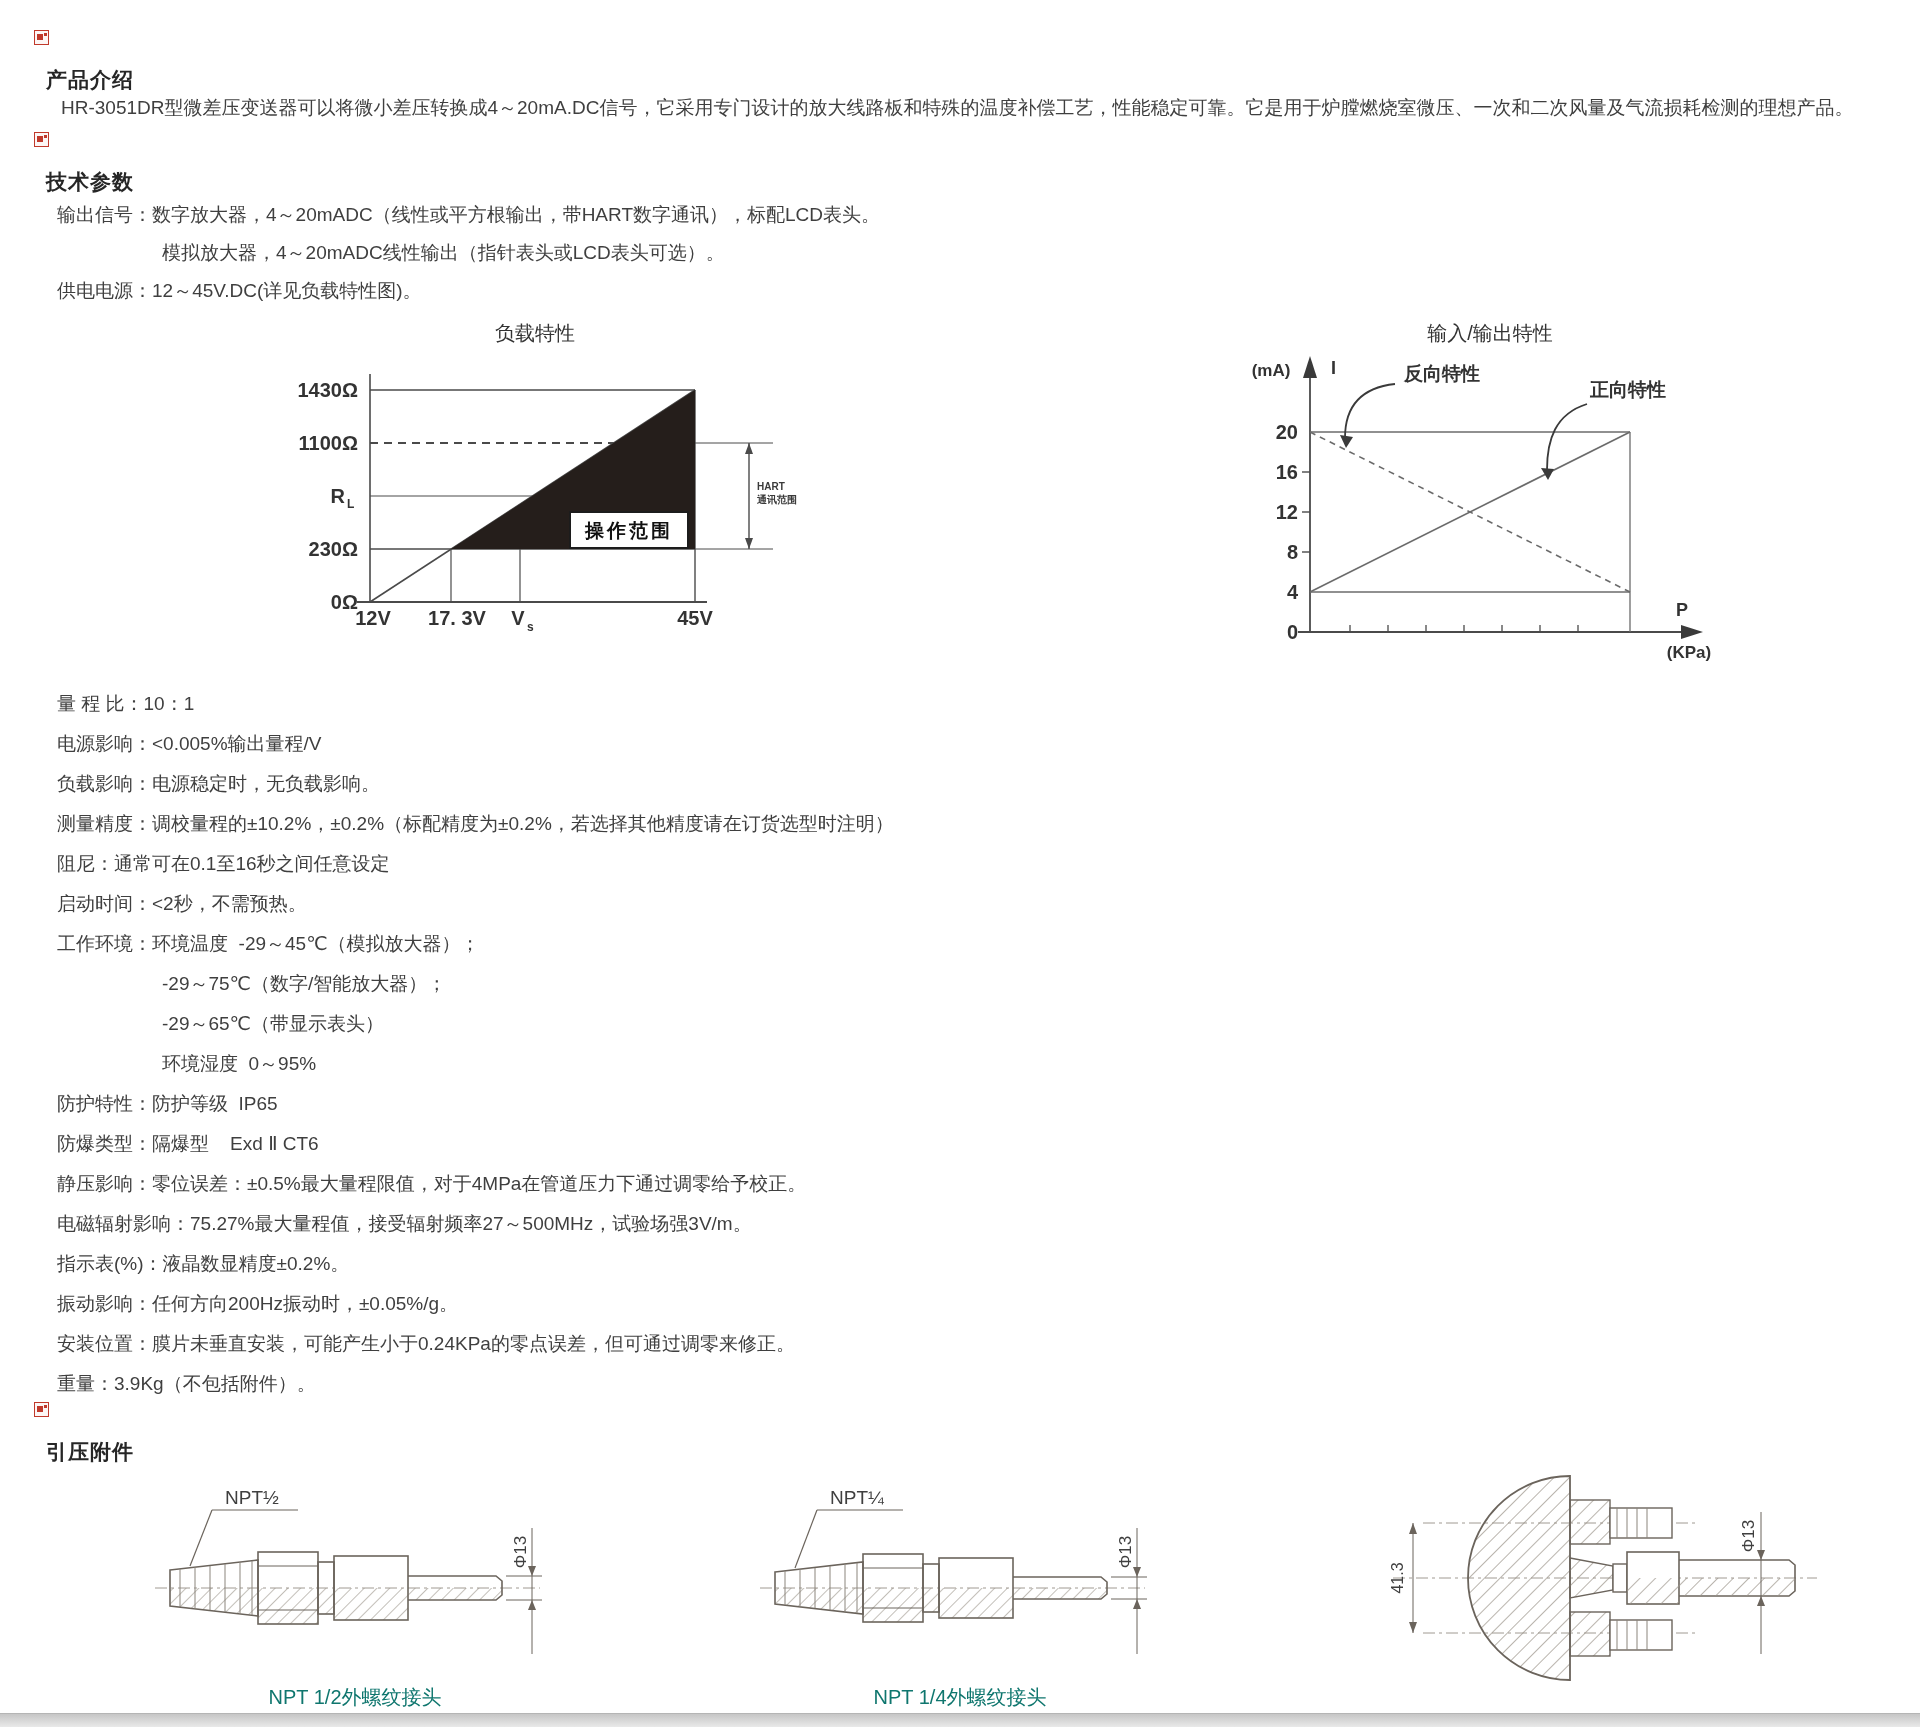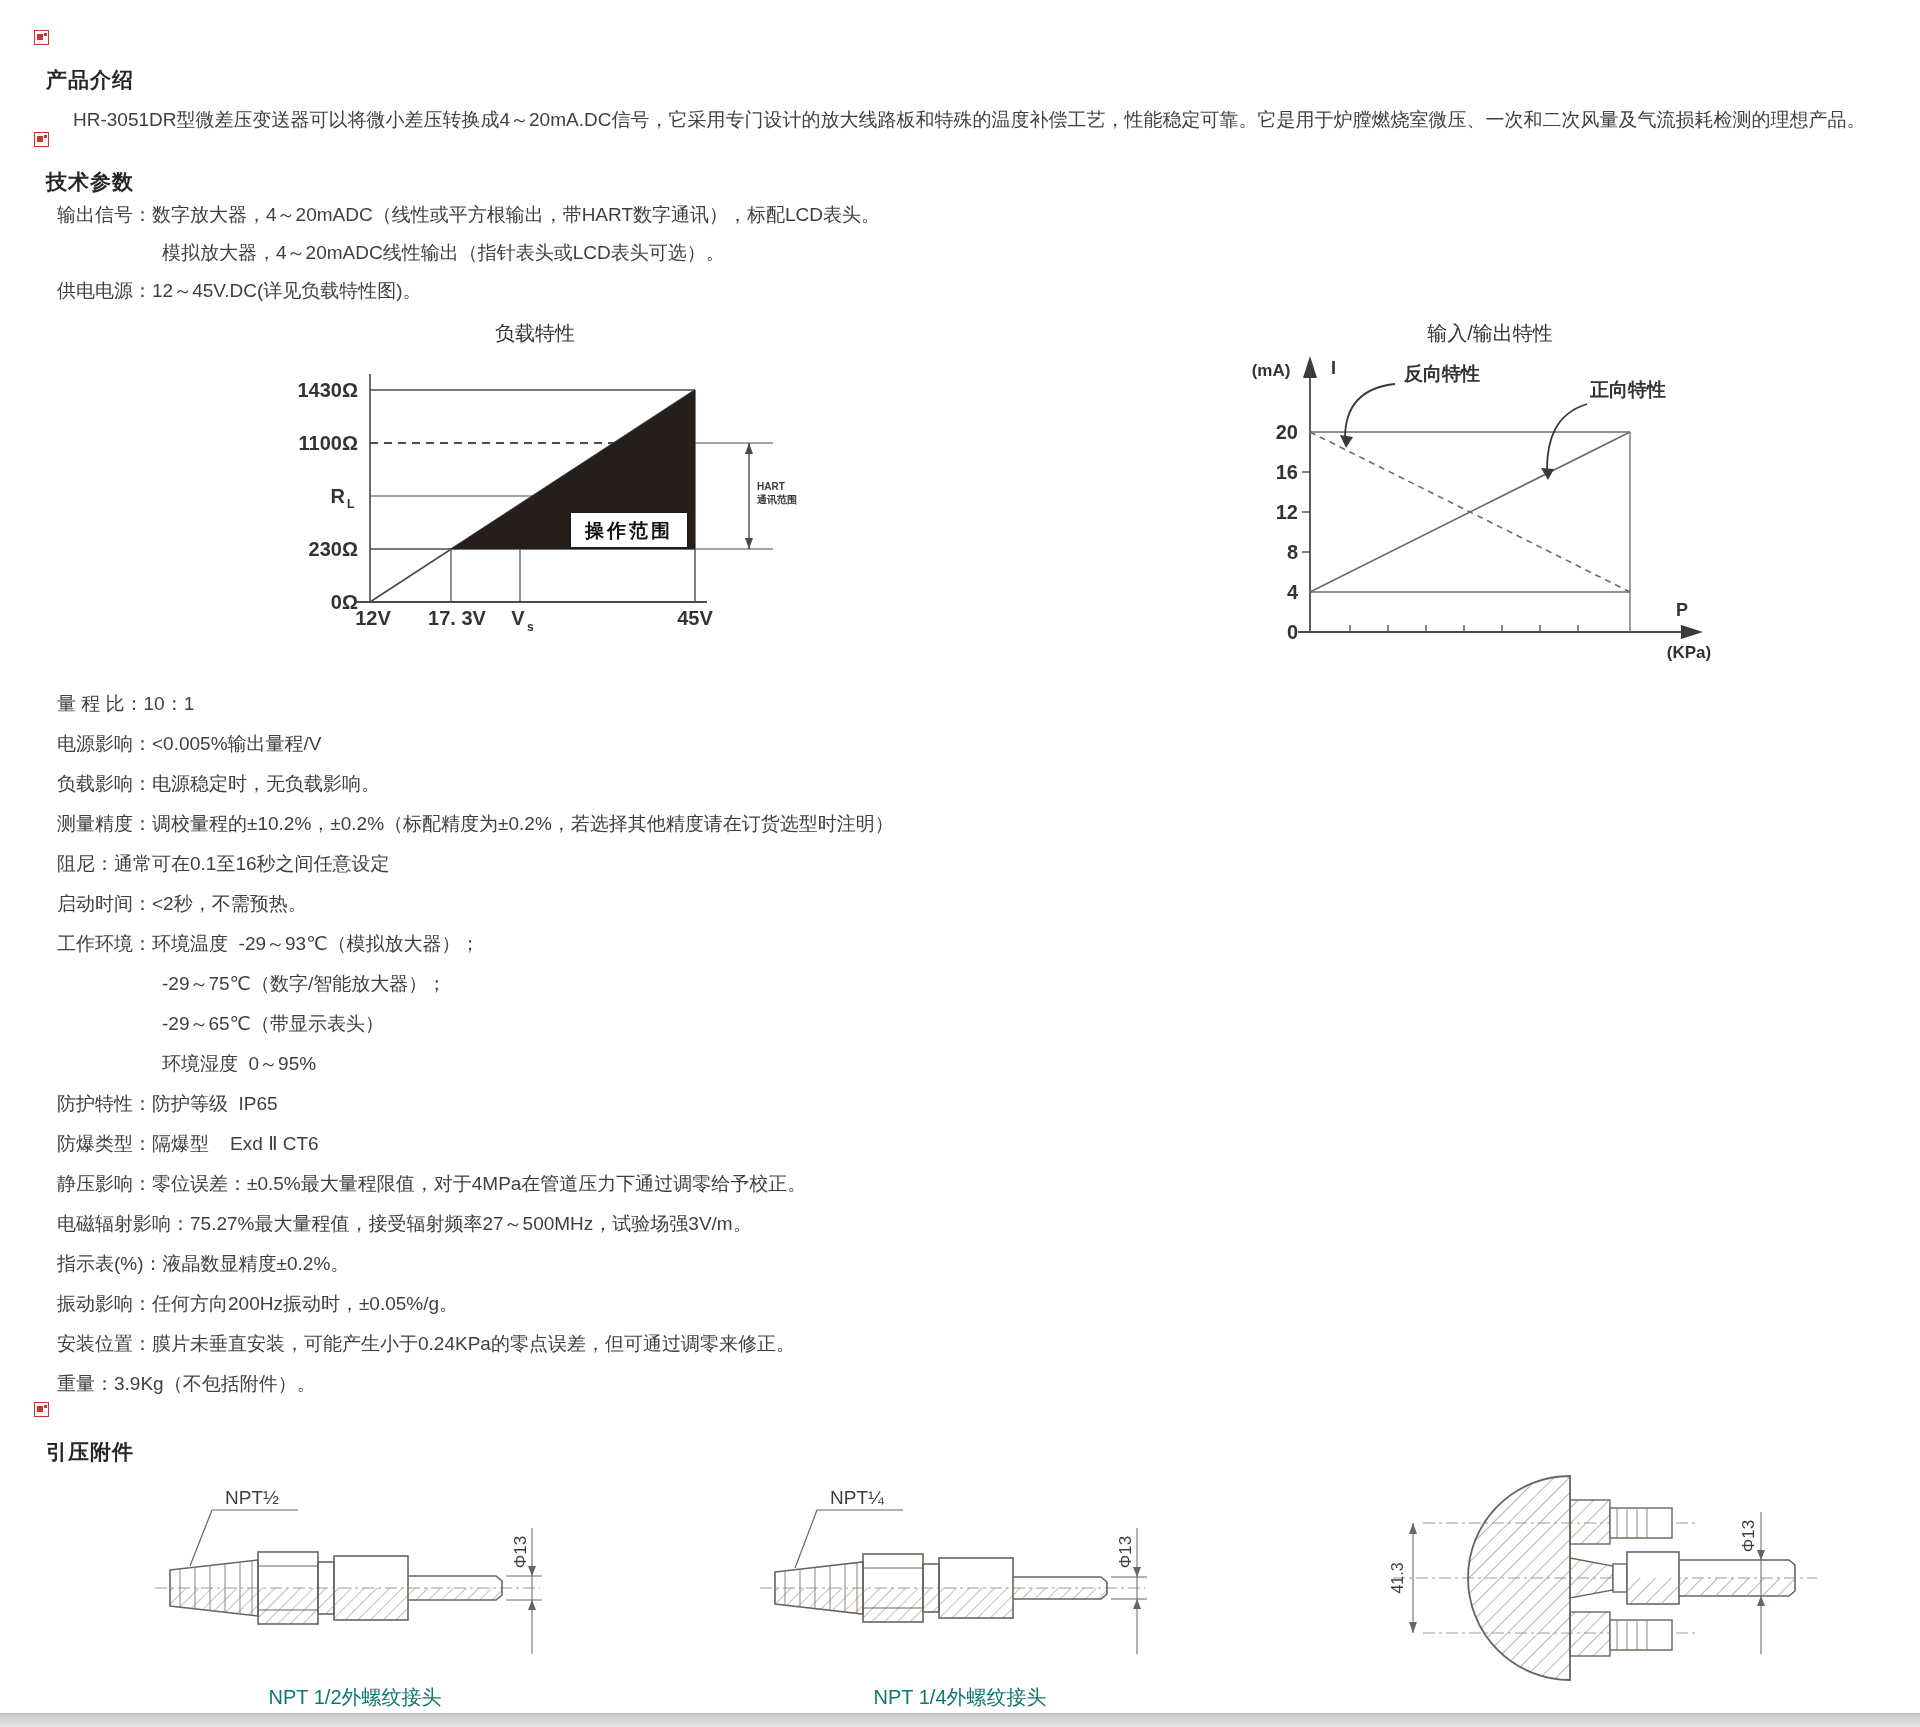--- a/index.html
+++ b/index.html
@@ -2,21 +2,21 @@
 <html><head>
 <meta charset="utf-8">
 <style>
   html,body{margin:0;padding:0;background:#ffffff;}
   .page{position:relative;width:1920px;height:1727px;background:#fff;overflow:hidden;
         font-family:"Liberation Sans","DejaVu Sans",sans-serif;color:#3f3f3f;}
   .bullet{position:absolute;left:34px;width:13px;height:13px;border:1px solid #c0392b;background:#fdf6f5;}
   .bullet .bi-a{position:absolute;left:2px;top:3px;width:6px;height:6px;background:#c0392b;}
   .bullet .bi-b{position:absolute;right:1px;top:2px;width:3px;height:3px;background:#c0392b;}
   .h{position:absolute;left:30px;margin:16px;font-size:21px;font-weight:bold;color:#262626;letter-spacing:1px;}
-  .para{position:absolute;left:57px;right:30px;margin:16px;font-size:19px;line-height:27px;color:#3f3f3f;}
+  .para{position:absolute;left:57px;right:30px;margin:4px;font-size:19px;line-height:27px;color:#3f3f3f;}
   .tlines{position:absolute;left:57px;top:196px;font-size:19px;}
   .tlines div{line-height:38px;white-space:pre-wrap;}
   .tlines .ind{padding-left:105px;}
   .charts-row{position:absolute;left:0;top:300px;width:1920px;height:375px;}
   .specs{position:absolute;left:57px;top:684px;font-size:19px;}
   .specs div{line-height:40px;white-space:pre-wrap;}
   .specs .ind{padding-left:105px;}
   .draw-block{position:absolute;}
   .caption{position:absolute;font-size:20px;color:#0f766e;text-align:center;}
   .bottom-bar{position:absolute;left:0;top:1713px;width:1920px;height:14px;
@@ -138,21 +138,21 @@
     </svg>
   </div>
 
   <div class="specs">
     <div>量 程 比：10：1</div>
     <div>电源影响：&lt;0.005%输出量程/V</div>
     <div>负载影响：电源稳定时，无负载影响。</div>
     <div>测量精度：调校量程的±10.2%，±0.2%（标配精度为±0.2%，若选择其他精度请在订货选型时注明）</div>
     <div>阻尼：通常可在0.1至16秒之间任意设定</div>
     <div>启动时间：&lt;2秒，不需预热。</div>
-    <div>工作环境：环境温度  -29～93℃（模拟放大器）；</div>
+    <div>工作环境：环境温度  -29～45℃（模拟放大器）；</div>
     <div class="ind">-29～75℃（数字/智能放大器）；</div>
     <div class="ind">-29～65℃（带显示表头）</div>
     <div class="ind">环境湿度  0～95%</div>
     <div>防护特性：防护等级  IP65</div>
     <div>防爆类型：隔爆型    Exd Ⅱ CT6</div>
     <div>静压影响：零位误差：±0.5%最大量程限值，对于4MPa在管道压力下通过调零给予校正。</div>
     <div>电磁辐射影响：75.27%最大量程值，接受辐射频率27～500MHz，试验场强3V/m。</div>
     <div>指示表(%)：液晶数显精度±0.2%。</div>
     <div>振动影响：任何方向200Hz振动时，±0.05%/g。</div>
     <div>安装位置：膜片未垂直安装，可能产生小于0.24KPa的零点误差，但可通过调零来修正。</div>

